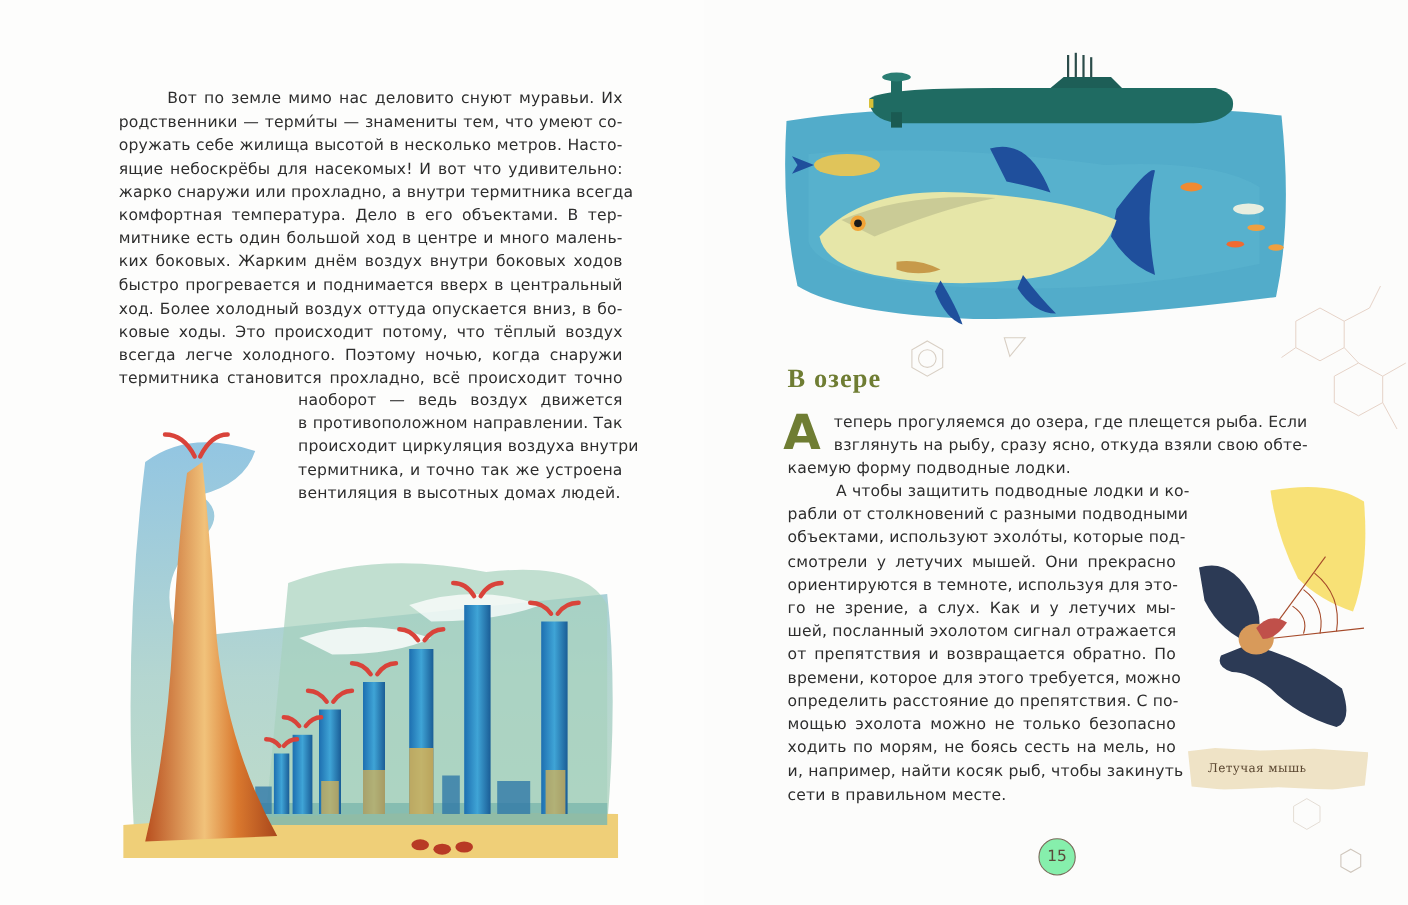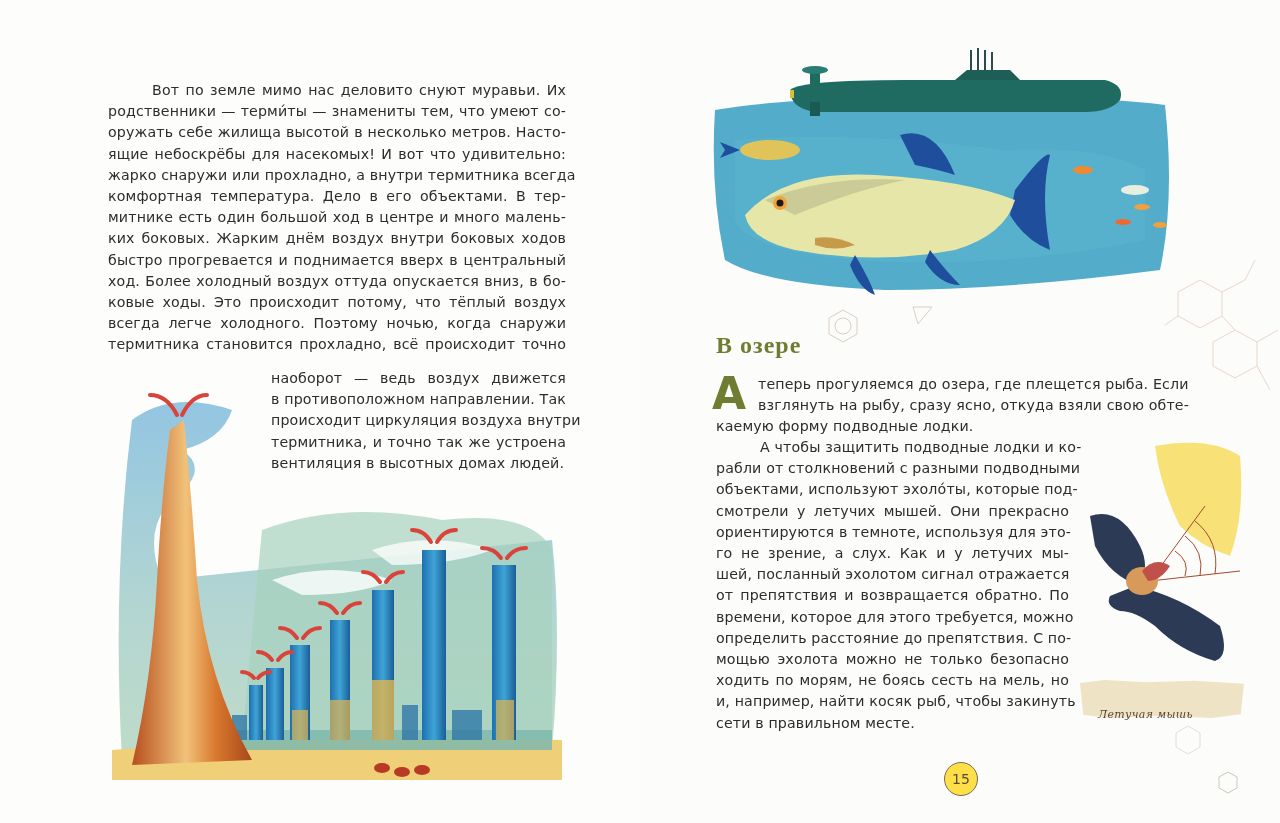--- a/index.html
+++ b/index.html
@@ -10,38 +10,38 @@
   .page-left { left: 0; width: 640px; background: #fdfdfc; padding-left: 36px; }
   .page-right { left: 640px; width: 640px; background: #fcfcfb; }
 
   .text-block { position: absolute; font-size: 14.2px; line-height: 21.2px; color: #2d2d2d; letter-spacing: 0.15px; }
   .line { display: block; white-space: nowrap; text-align: justify; text-align-last: justify; }
   .line.end { text-align-last: left; }
   .indent { padding-left: 44px; }
 
   
   .left-text-top { left: 108px; top: 80px; width: 458px; }
-  .left-text-bottom { left: 271px; top: 368px; width: 295px; }
+  .left-text-bottom { left: 271px; top: 354px; width: 295px; }
 
   
   .illus-city { position: absolute; left: 112px; top: 380px; width: 450px; height: 400px; }
 
   
   .illus-sea { position: absolute; left: 705px; top: 40px; width: 470px; height: 270px; }
   .section-title { position: absolute; left: 716px; top: 332px; font-family: Liberation Serif, serif; font-weight: bold; font-size: 24px; color: #6f7d33; letter-spacing: 1px; }
   .dropcap { position: absolute; left: 712px; top: 374px; font-family: "DejaVu Sans", sans-serif; font-weight: bold; font-size: 44px; line-height: 40px; color: #6f7d33; }
   .right-text-1 { left: 758px; top: 374px; width: 418px; }
   .right-text-1b { left: 716px; top: 416px; width: 460px; }
   .right-text-2 { left: 716px; top: 437px; width: 353px; }
 
   .illus-bat { position: absolute; left: 1080px; top: 436px; width: 165px; height: 240px; }
   .caption-box { position: absolute; left: 1080px; top: 680px; width: 164px; height: 38px; background: #efe3c6; clip-path: polygon(0 8%, 15% 0, 40% 6%, 70% 2%, 100% 10%, 98% 90%, 80% 100%, 50% 94%, 20% 100%, 2% 92%); }
-  .caption-text { position: absolute; left: 1098px; top: 692px; font-family: "DejaVu Serif", serif; font-style: italic; font-size: 11px; color: #5a4630; letter-spacing: 0.3px; margin-top: 16px; }
-
-  .page-number { position: absolute; left: 944px; top: 762px; width: 34px; height: 34px; border: 1.2px solid #7a6a5a; border-radius: 50%; display: flex; align-items: center; justify-content: center; font-size: 14px; color: #5a4a3a; background: #fde047; }
+  .caption-text { position: absolute; left: 1098px; top: 692px; font-family: "DejaVu Serif", serif; font-size: 11px; color: #5a4630; letter-spacing: 0.3px; }
+
+  .page-number { position: absolute; left: 944px; top: 762px; width: 34px; height: 34px; border: 1.2px solid #7a6a5a; border-radius: 50%; display: flex; align-items: center; justify-content: center; font-size: 14px; color: #5a4a3a; background: #86efac; }
 
   .molecule { position: absolute; }
 </style>
 </head>
 <body>
 
 <div class="page page-left">
 
   <div class="text-block left-text-top">
     <span class="line indent">Вот по земле мимо нас деловито снуют муравьи. Их</span>

